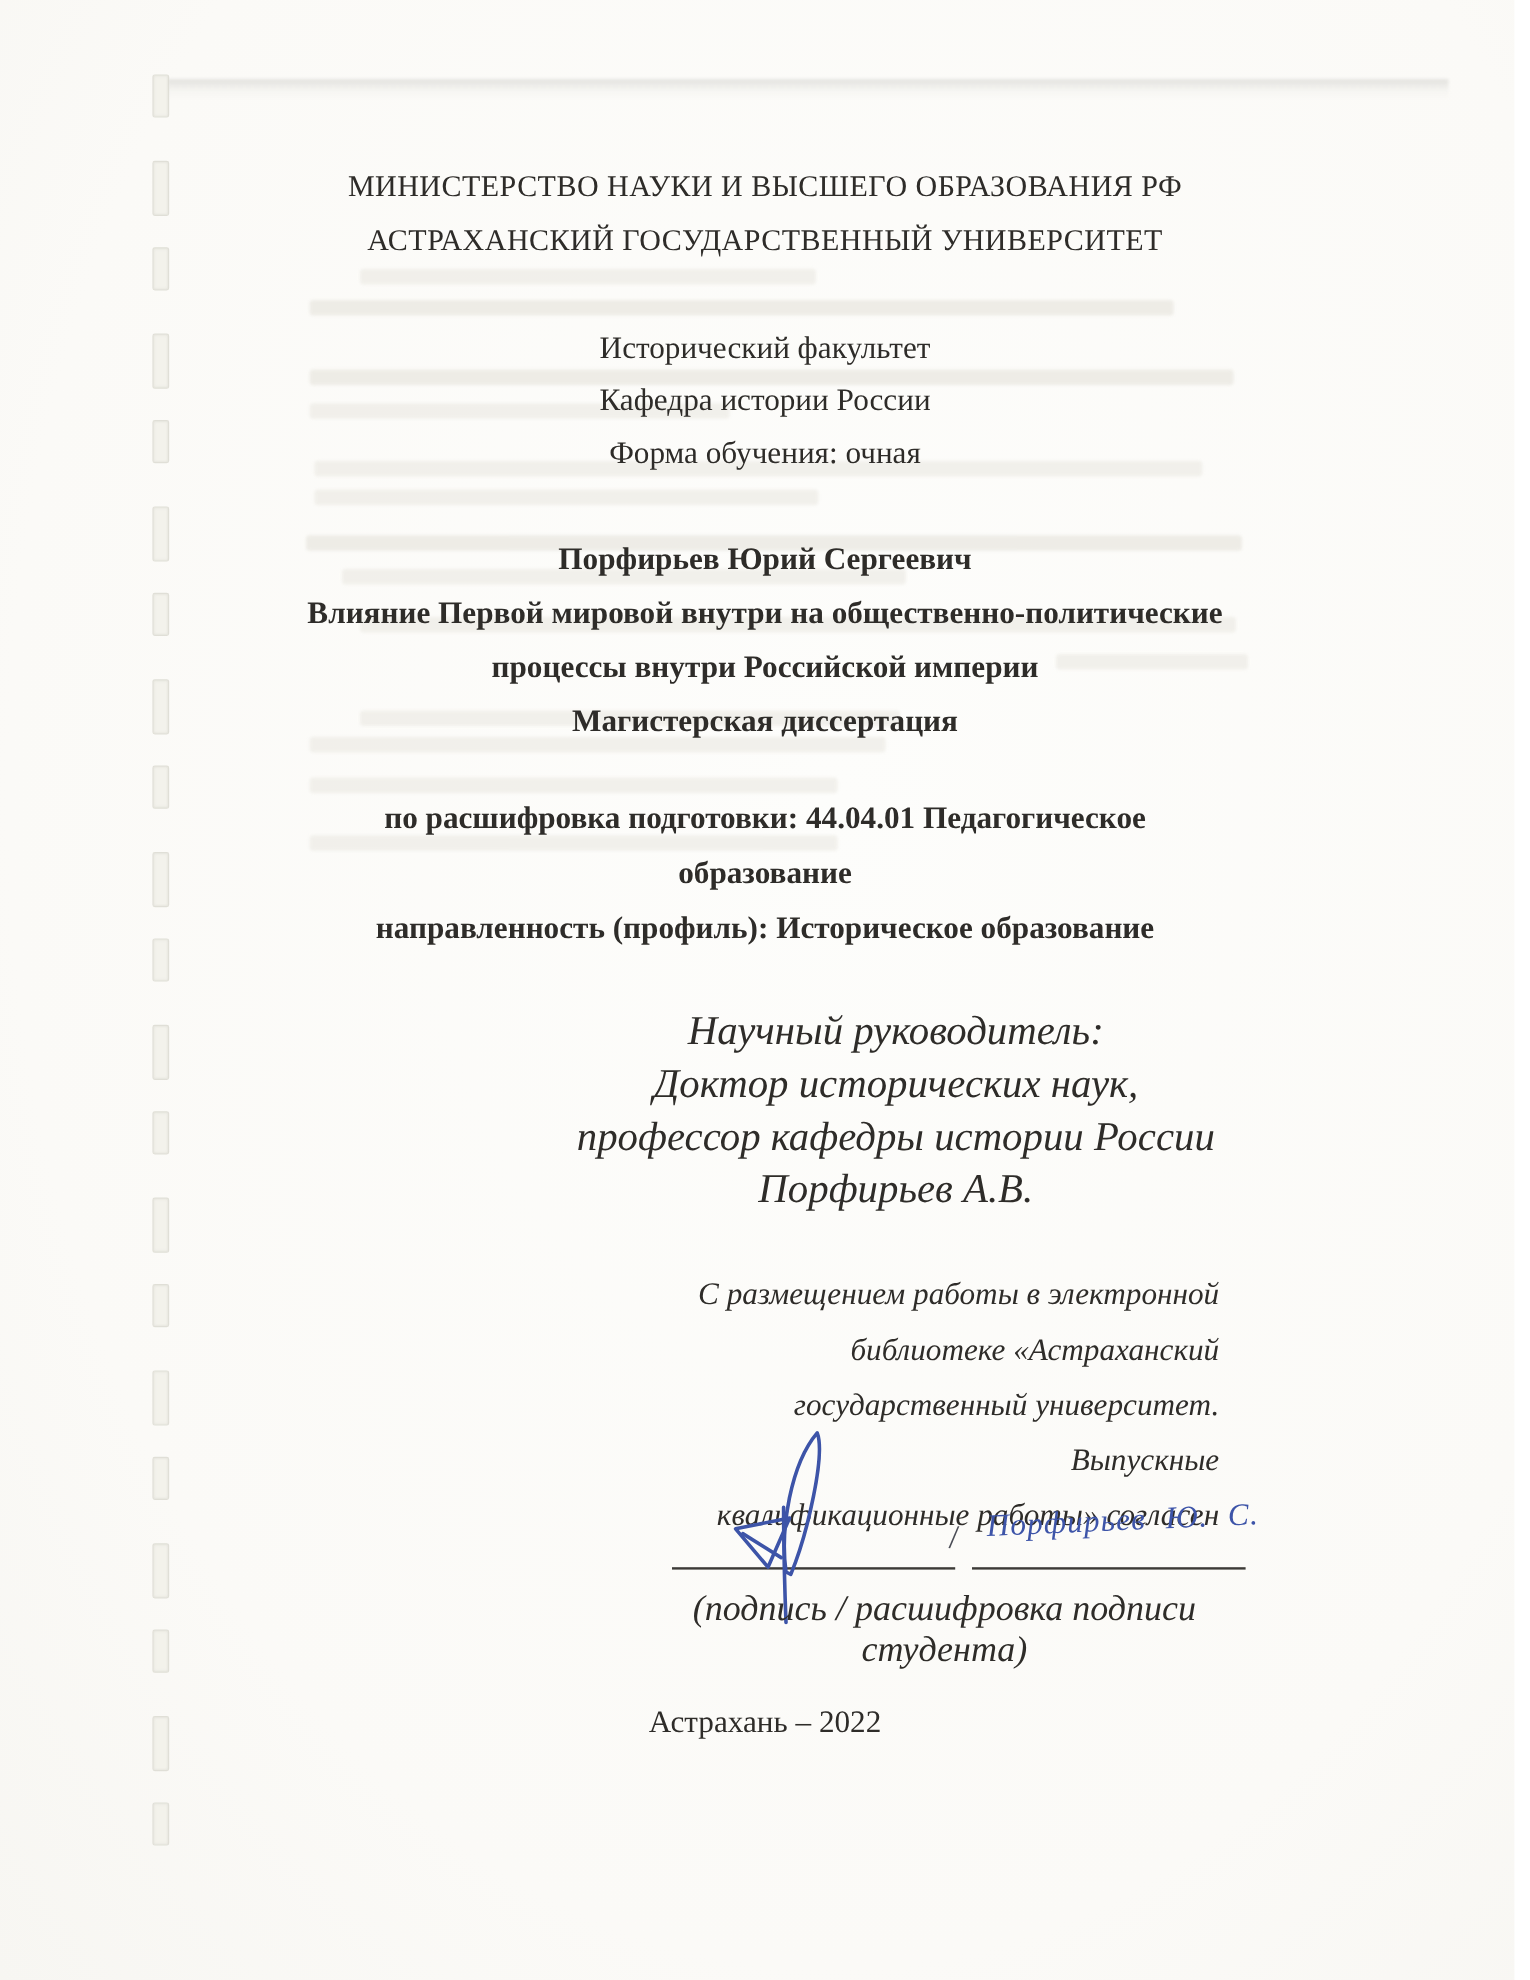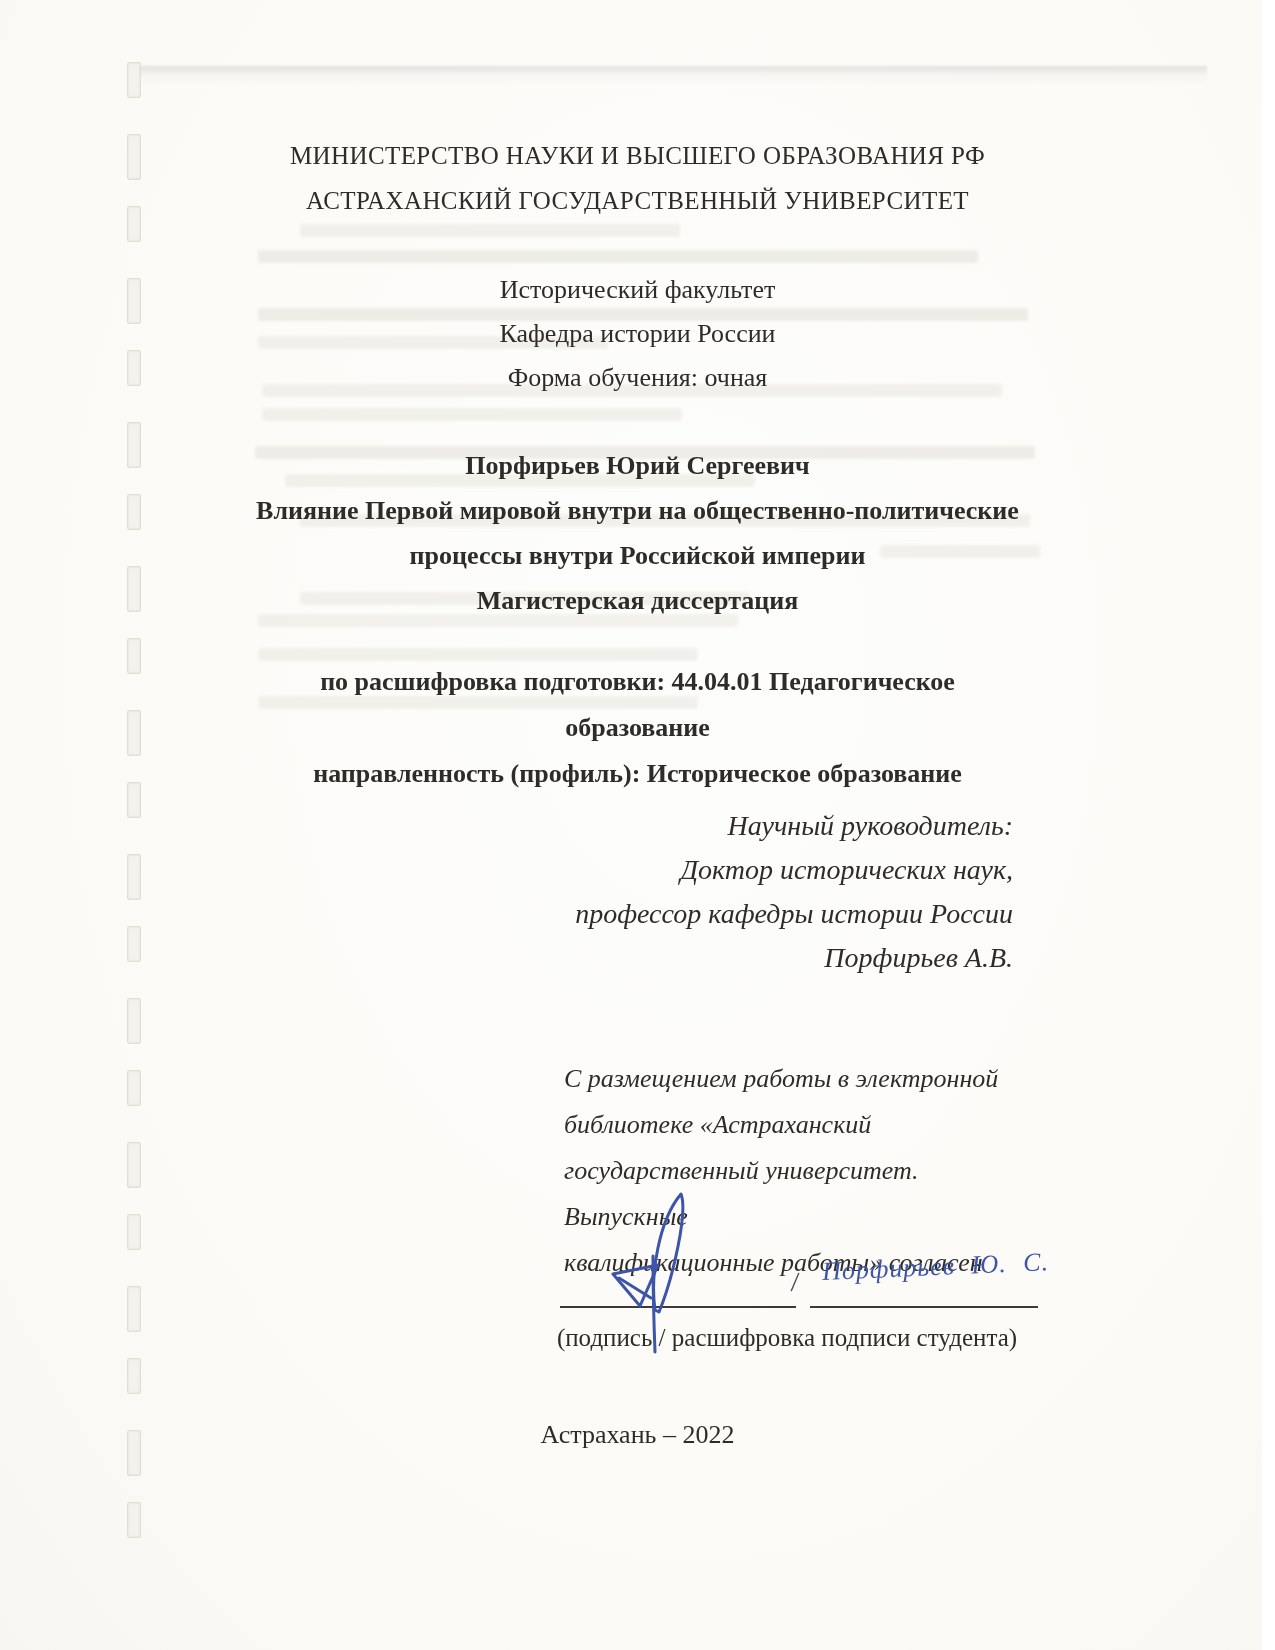--- a/index.html
+++ b/index.html
@@ -46,44 +46,44 @@
   
   .center-col{position:absolute;left:245px;width:785px;text-align:center;}
   .line{font-size:26px;}
   .caps{font-size:25px;letter-spacing:.4px;}
   .bold{font-weight:bold;}
   .header-block{top:133px;line-height:45px;}
   .dept-block{top:268px;line-height:44px;}
   .title-block{top:443px;line-height:45px;}
   .program-block{top:659px;line-height:46px;}
   .supervisor-block{
-    position:absolute;left:480px;width:533px;top:804px;
-    text-align:right;line-height:44px;font-size:28px;font-style:italic;
+    position:absolute;left:480px;width:533px;top:838px;
+    text-align:center;line-height:44px;font-size:34px;font-style:italic;
   }
   .consent-block{
     position:absolute;left:564px;width:452px;top:1056px;
-    text-align:left;line-height:46px;font-size:26px;font-style:italic;
+    text-align:right;line-height:46px;font-size:26px;font-style:italic;
   }
   .sig-underline{position:absolute;height:0;border-bottom:2px solid #3c3a37;}
   .ul1{left:560px;top:1306px;width:236px;}
   .ul2{left:810px;top:1306px;width:228px;}
   .sig-slash{
     position:absolute;left:791px;top:1266px;font-size:28px;color:#4a4c55;
     transform:rotate(4deg);
   }
   .sig-svg{position:absolute;left:593px;top:1186px;}
   .sig-name{
     position:absolute;left:822px;top:1252px;width:230px;
     font-size:26px;font-style:italic;color:var(--ink-blue);
     transform:rotate(-2.5deg);word-spacing:9px;letter-spacing:1px;
     white-space:nowrap;
   }
   .sig-caption{
     position:absolute;left:556px;width:462px;top:1324px;
-    text-align:center;font-size:25px;
+    text-align:center;font-size:30px;font-style:italic;
   }
   .footer-city{top:1408px;margin-top:12px;}
 </style>
 </head>
 <body>
 
 <div class="page">
 
   <div class="scan-edge"></div>
 

